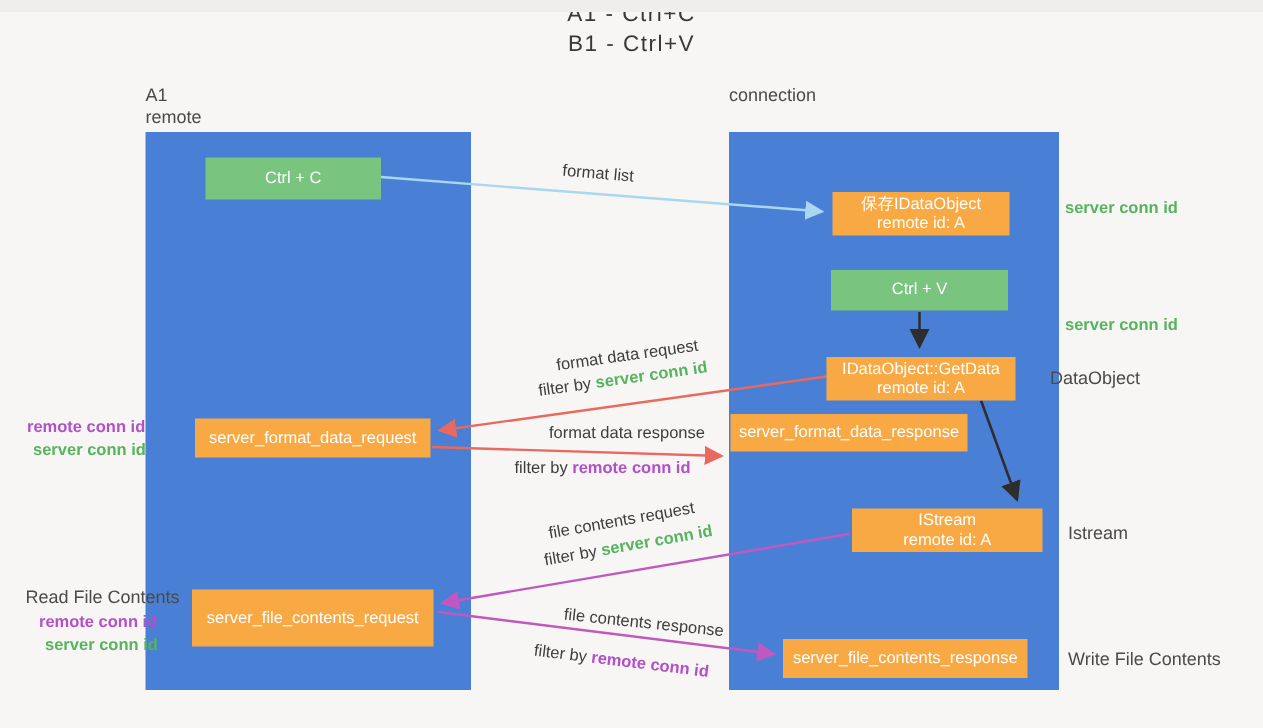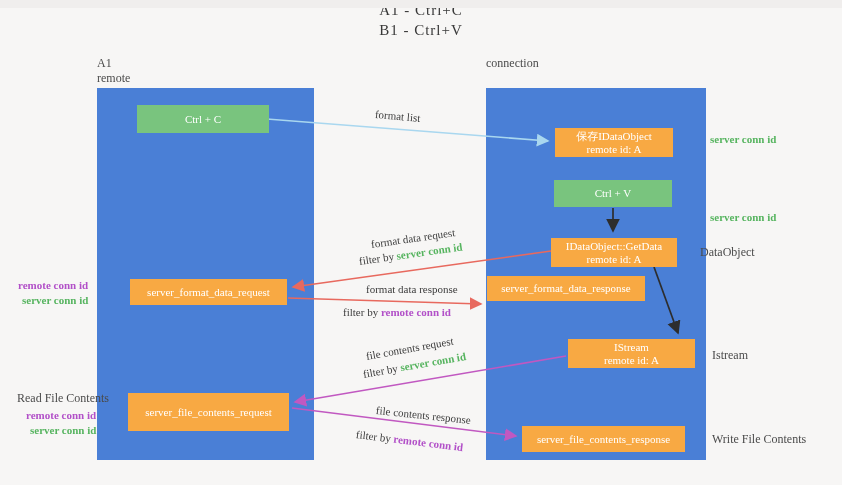--- a/index.html
+++ b/index.html
@@ -2,21 +2,21 @@
 <html style="--background: #f7f6f5; --column-blue: #4a7fd6; --green-box: #79c47e; --orange-box: #f8a943; --green-key: #56b45f; --purple-key: #b250c8; --arrow-red: #e8695e; --arrow-purple: #c158c1; --arrow-blue: #a9d7ef; --arrow-black: #2d2d2d; --ink: #3d3d3d;"><head>
 <meta charset="utf-8">
 <style>
   :root{
     --background:#f7f6f5; --column-blue:#4a7fd6; --green-box:#79c47e; --orange-box:#f8a943;
     --green-key:#56b45f; --purple-key:#b250c8; --arrow-red:#e8695e; --arrow-purple:#c158c1;
     --arrow-blue:#a9d7ef; --arrow-black:#2d2d2d; --ink:#3d3d3d;
   }
   html,body{margin:0;padding:0;}
   body{background:var(--background);font-family:"Liberation Sans",sans-serif;}
-  .canvas{position:relative;width:842px;height:485px;background:var(--background);overflow:hidden;font-family:Liberation Serif, serif;}
+  .canvas{position:relative;width:842px;height:485px;background:var(--background);overflow:hidden;}
 
   .title{position:absolute;left:0;top:7;width:842px;text-align:center;color:#383838;
          font-size:15px;line-height:20px;letter-spacing:1px;}
 
   .col-header{position:absolute;text-align:left;font-size:12px;line-height:15px;color:#4a4a4a;}
   .col{position:absolute;background:var(--column-blue);}
 
   .dotted-line{position:absolute;left:0;top:171;width:842px;height:5px;
     background:repeating-linear-gradient(to right,var(--arrow-black) 0 6px,transparent 6px 11px);}
 
@@ -85,21 +85,21 @@
     </defs>
     <line x1="254" y1="118" x2="548" y2="141" class="ln-blue" marker-end="url(#m-blue)"></line>
     <line x1="613" y1="208" x2="613" y2="231" class="ln-black" marker-end="url(#m-black)"></line>
     <line x1="551" y1="251" x2="293" y2="287" class="ln-red" marker-end="url(#m-red)"></line>
     <line x1="288" y1="298" x2="481" y2="304" class="ln-red" marker-end="url(#m-red)"></line>
     <line x1="654" y1="267" x2="678" y2="333" class="ln-black" marker-end="url(#m-black)"></line>
     <line x1="566" y1="356" x2="295" y2="402" class="ln-purple" marker-end="url(#m-purple)"></line>
     <line x1="292" y1="408" x2="516" y2="436" class="ln-purple" marker-end="url(#m-purple)"></line>
   </svg>
 
-  <div class="box green" style="left:137px;top:105px;width:132px;height:28px;text-align:right;">
+  <div class="box green" style="left:137px;top:105px;width:117px;height:28px;text-align:right;">
     <div>Ctrl + C</div>
   </div>
 
   <div class="box orange" style="left:555px;top:128px;width:118px;height:29px;">
     <div>保存IDataObject</div>
     <div>remote id: A</div>
   </div>
 
   <div class="box green" style="left:554px;top:180px;width:118px;height:27px;">
     <div>Ctrl + V</div>

